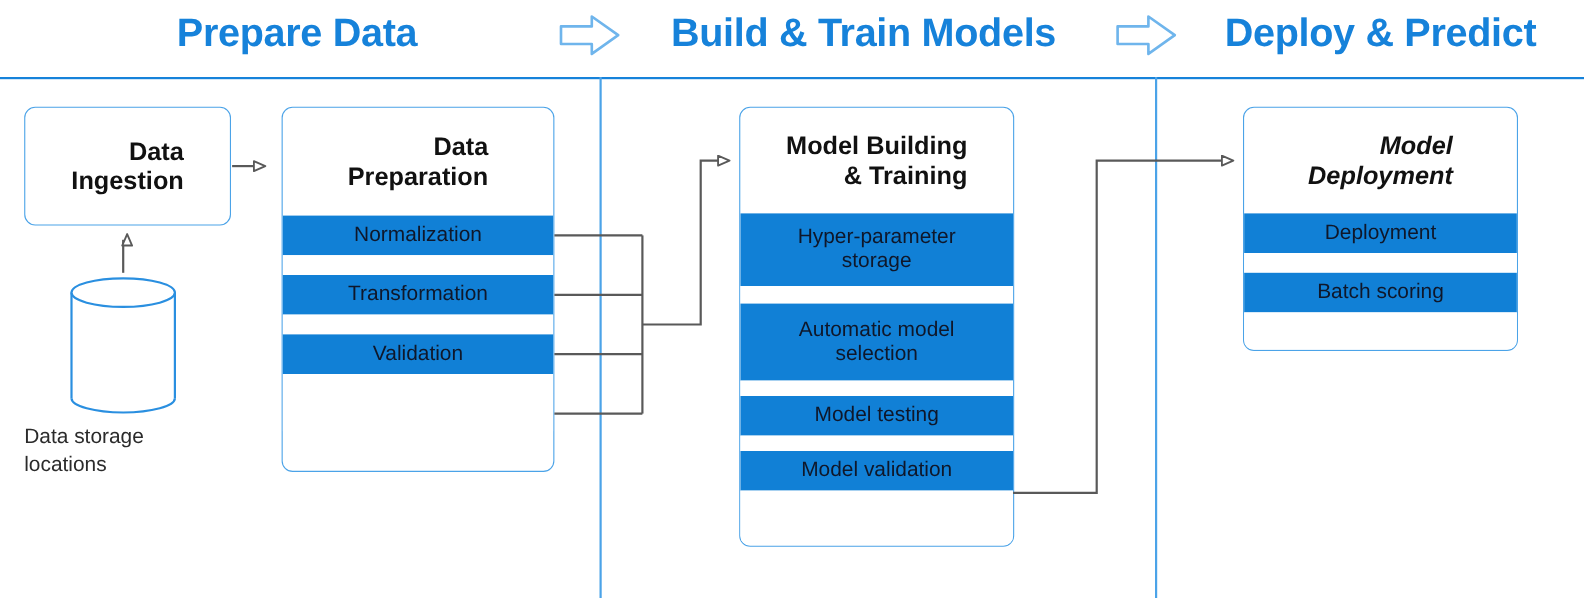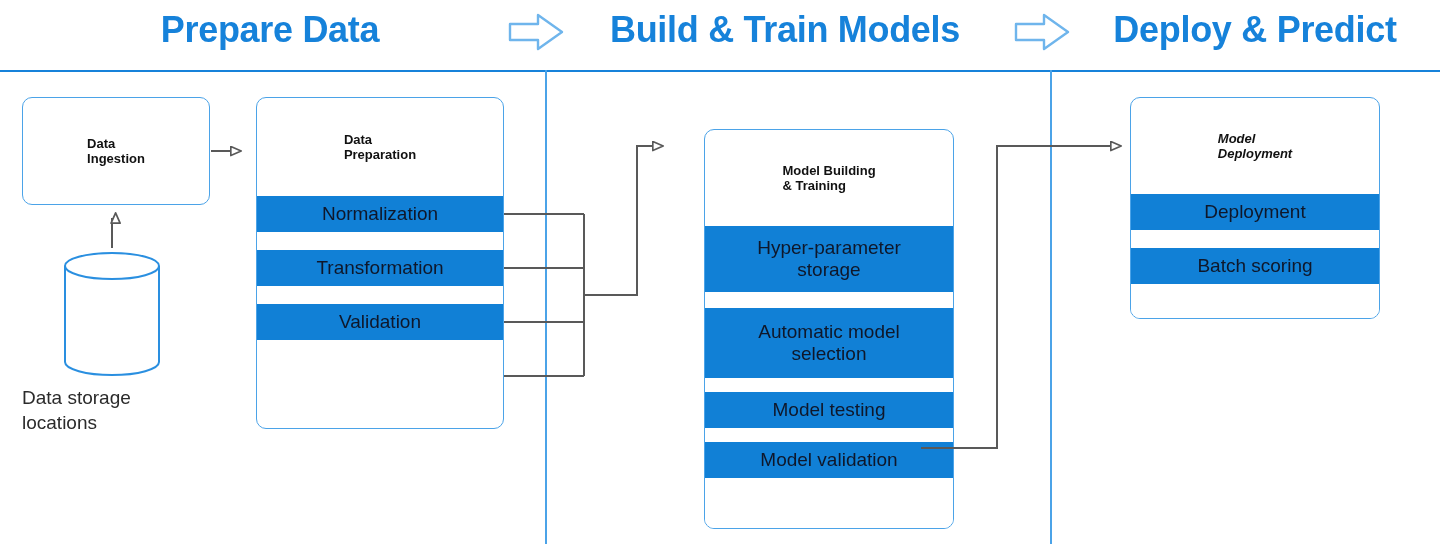--- a/index.html
+++ b/index.html
@@ -26,40 +26,40 @@
   #divider-1{left:1050px;}
 
   
   .card{
     position:absolute;box-sizing:border-box;
     border:1.6px solid #4BA3E8;border-radius:10px;background:#ffffff;
     overflow:hidden;
   }
   .card-title{
     box-sizing:border-box;width:100%;
-    color:#111111;font-size:13px;font-weight:bold;line-height:1.18;
-    text-align:left;display:flex;align-items:center;justify-content:center;
+    color:#111111;font-size:23px;font-weight:bold;line-height:1.18;
+    text-align:right;display:flex;align-items:center;justify-content:center;
     padding:0 6px;white-space:pre-line;
   }
   .bar{
     box-sizing:border-box;width:100%;background:#1180D6;color:#0f172a;
     font-size:19px;font-weight:400;line-height:1.15;text-align:center;
     display:flex;align-items:center;justify-content:center;
     padding:0 6px;white-space:pre-line;
   }
   .gap{width:100%;background:#ffffff;}
 
   
   #card-ingestion{left:22px;top:97px;width:188px;height:108px;}
   #card-ingestion .card-title{height:100%;}
 
   #card-prep{left:256px;top:97px;width:248px;height:332px;}
   #card-prep .card-title{height:98px;}
 
-  #card-build{left:704px;top:97px;width:250px;height:400px;margin-top:32px;}
+  #card-build{left:672px;top:97px;width:250px;height:400px;}
   #card-build .card-title{height:96px;}
 
   #card-deploy{left:1130px;top:97px;width:250px;height:222px;}
   #card-deploy .card-title{height:96px;font-style:italic;}
 
   
   #cylinder{position:absolute;left:62px;top:250px;width:100px;height:128px;}
   #storage-label{
     position:absolute;left:22px;top:386px;width:180px;
     text-align:left;color:#2b2b2b;font-size:19px;line-height:1.3;

